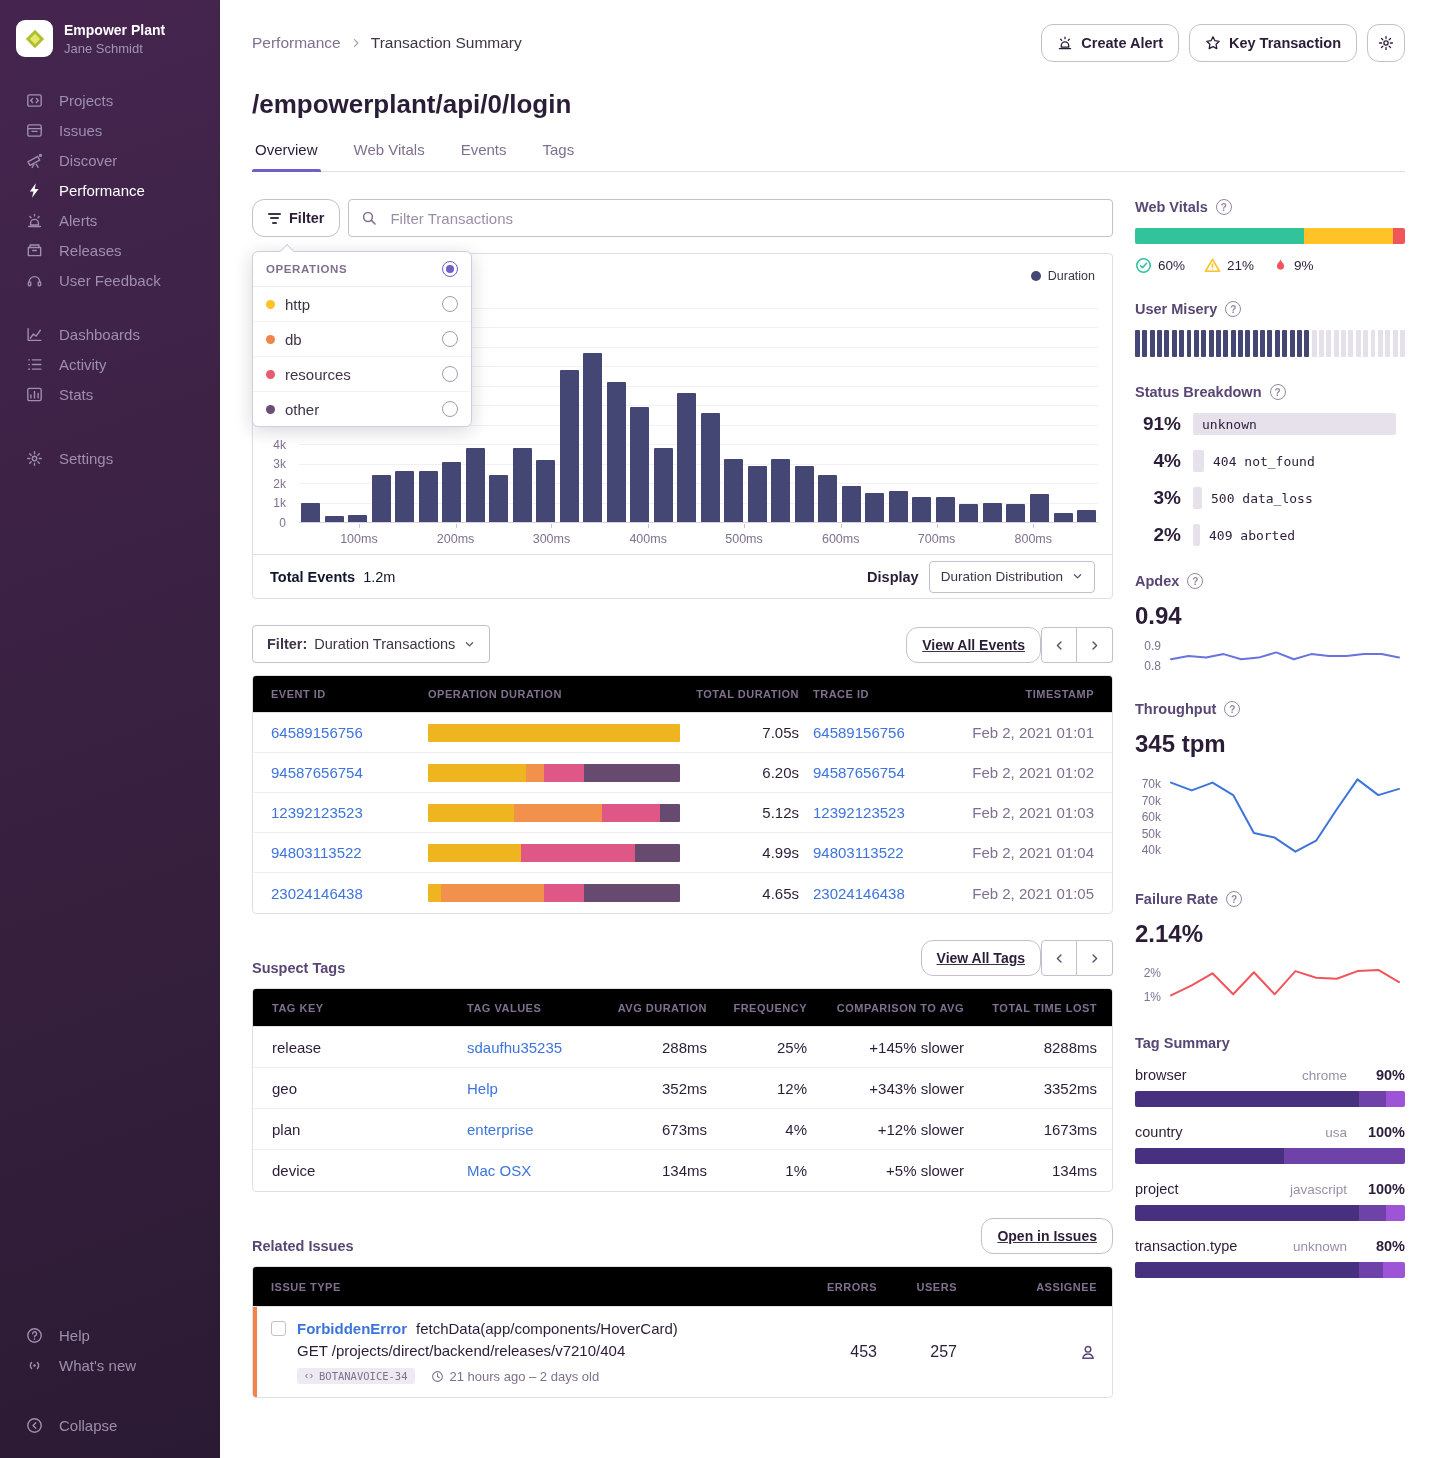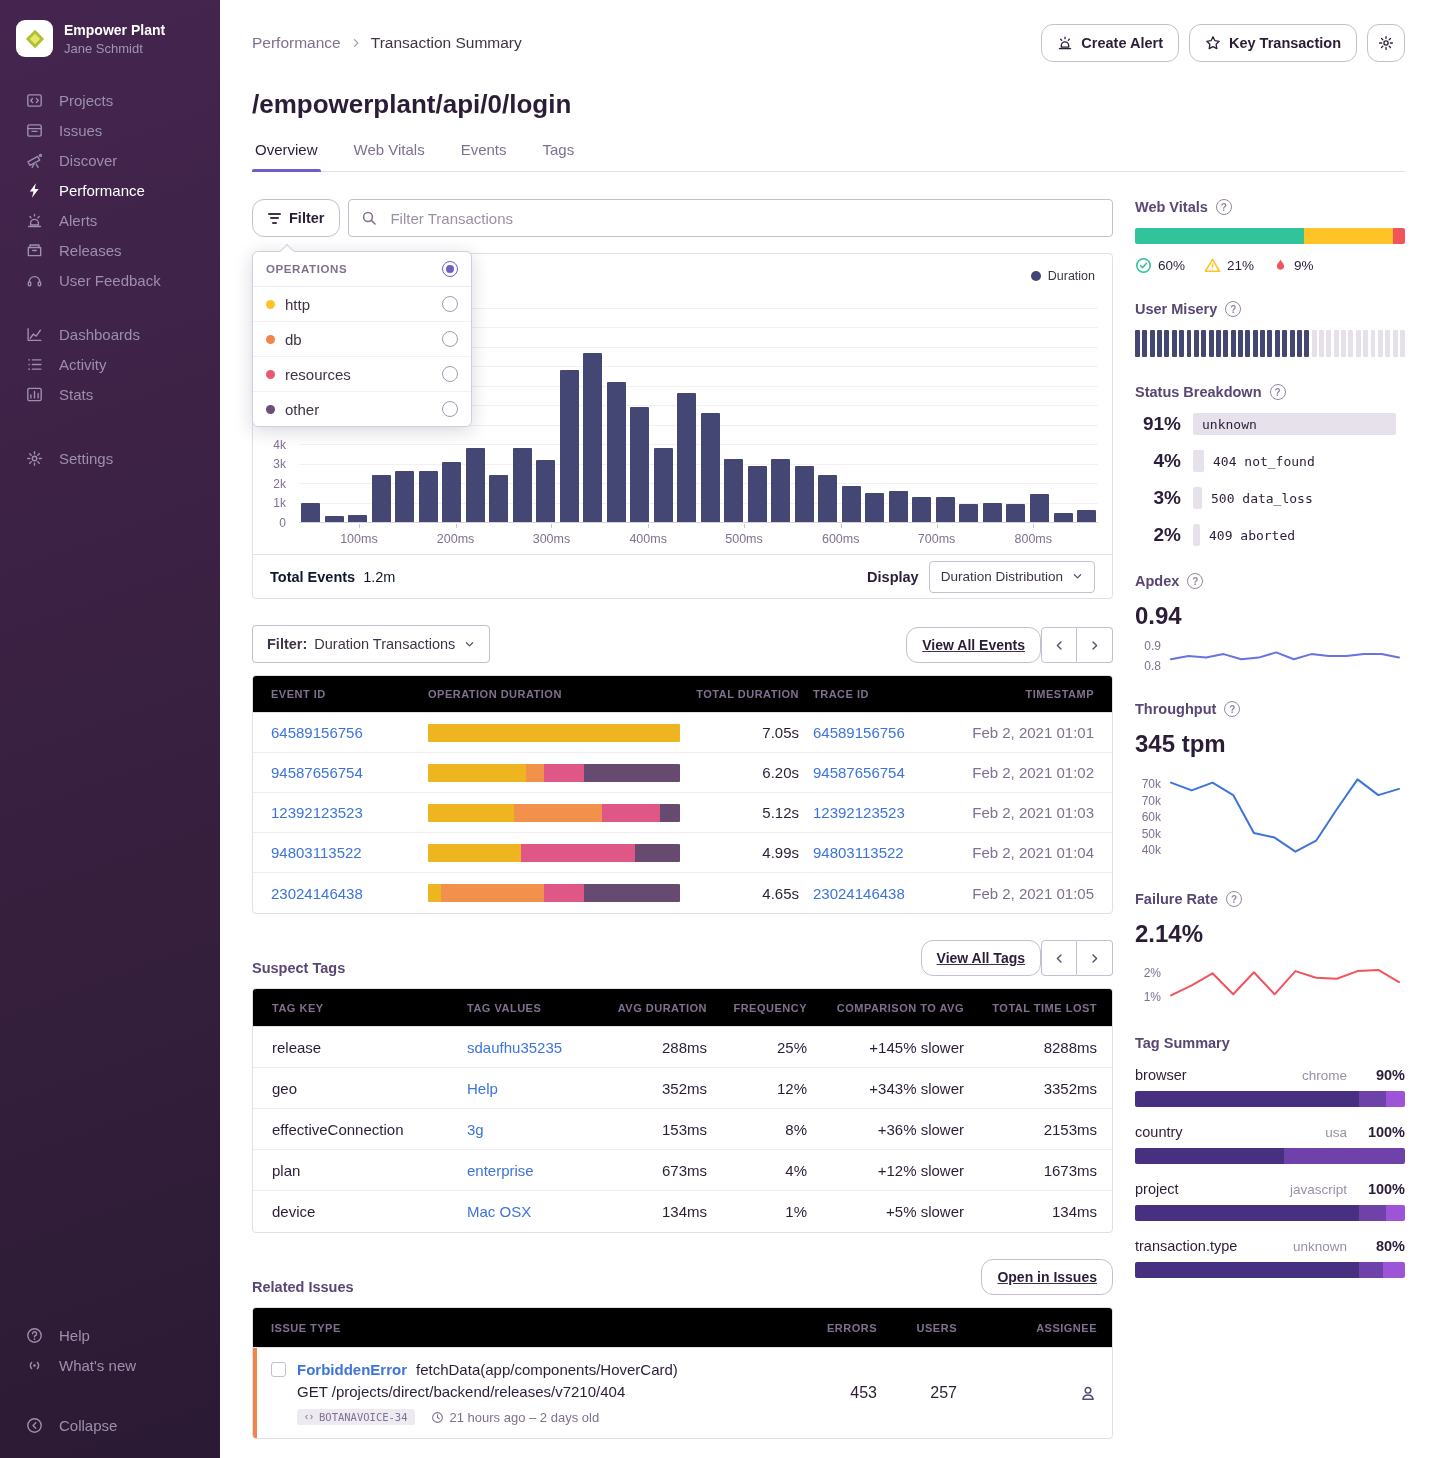--- a/index.html
+++ b/index.html
@@ -799,28 +799,20 @@
 
               <div class="t-row st-grid">
                 <div class="cell">geo</div>
                 <a class="link">Help</a>
                 <div class="cell ta-r">352ms</div>
                 <div class="cell ta-r">12%</div>
                 <div class="cell ta-r">+343% slower</div>
                 <div class="cell ta-r">3352ms</div>
               </div>
 
-              <div class="t-row st-grid">
-                <div class="cell">effectiveConnection</div>
-                <a class="link">3g</a>
-                <div class="cell ta-r">153ms</div>
-                <div class="cell ta-r">8%</div>
-                <div class="cell ta-r">+36% slower</div>
-                <div class="cell ta-r">2153ms</div>
-              </div>
 
               <div class="t-row st-grid">
                 <div class="cell">plan</div>
                 <a class="link">enterprise</a>
                 <div class="cell ta-r">673ms</div>
                 <div class="cell ta-r">4%</div>
                 <div class="cell ta-r">+12% slower</div>
                 <div class="cell ta-r">1673ms</div>
               </div>
 

